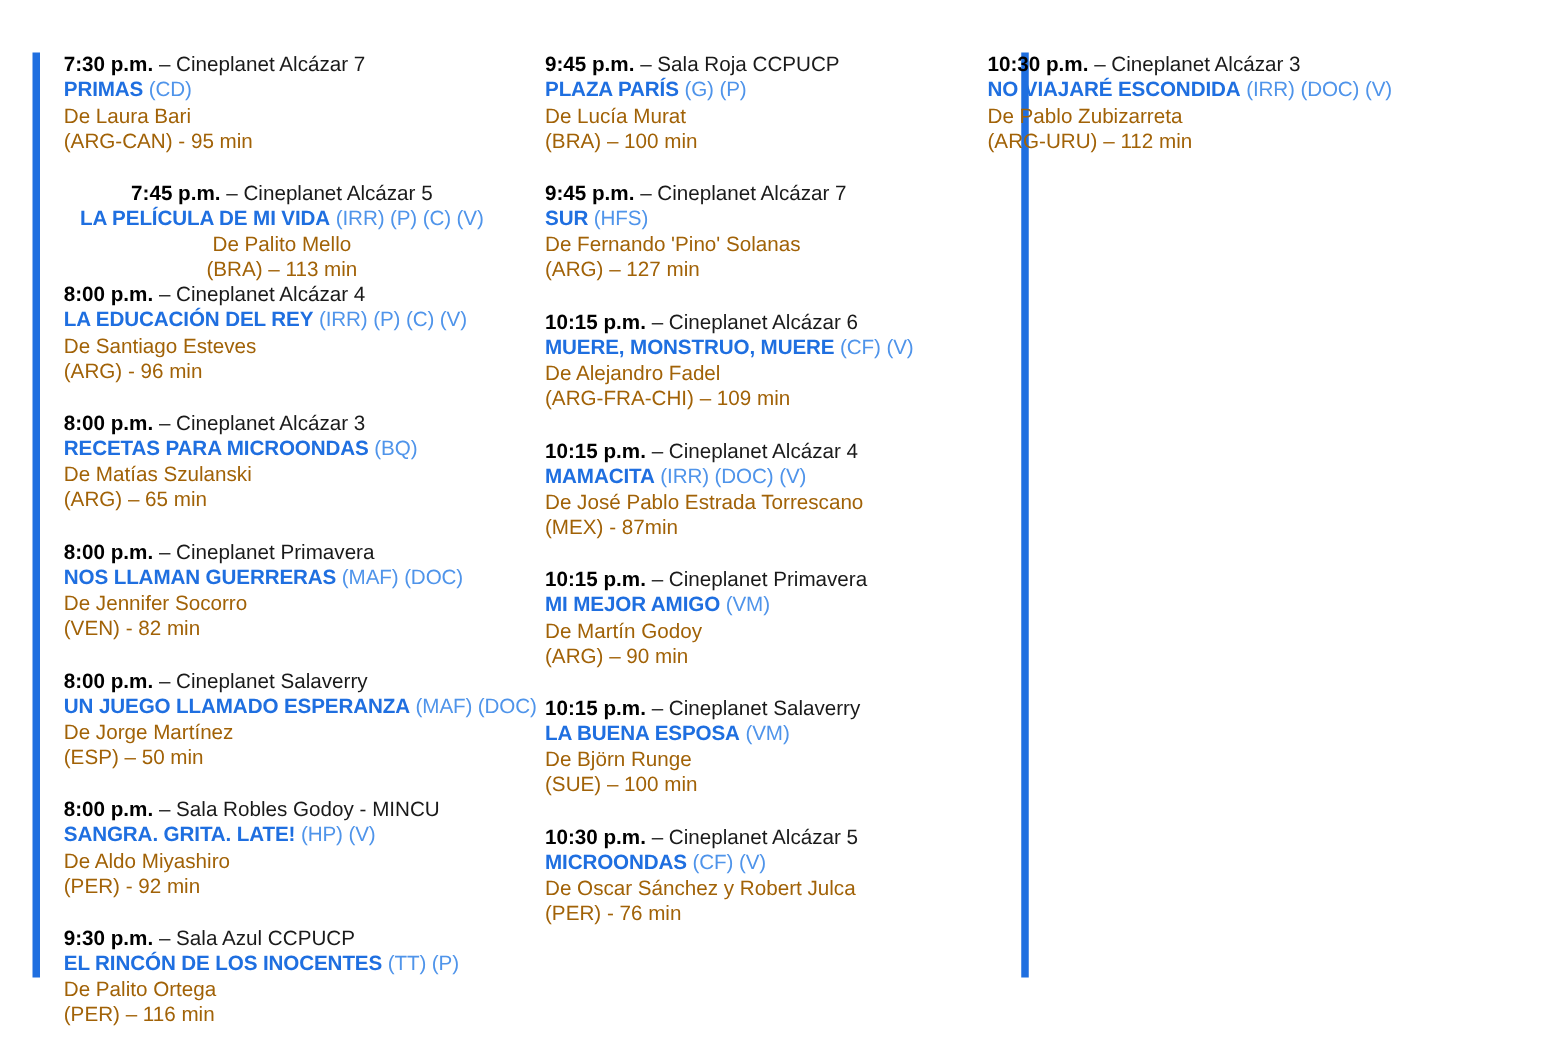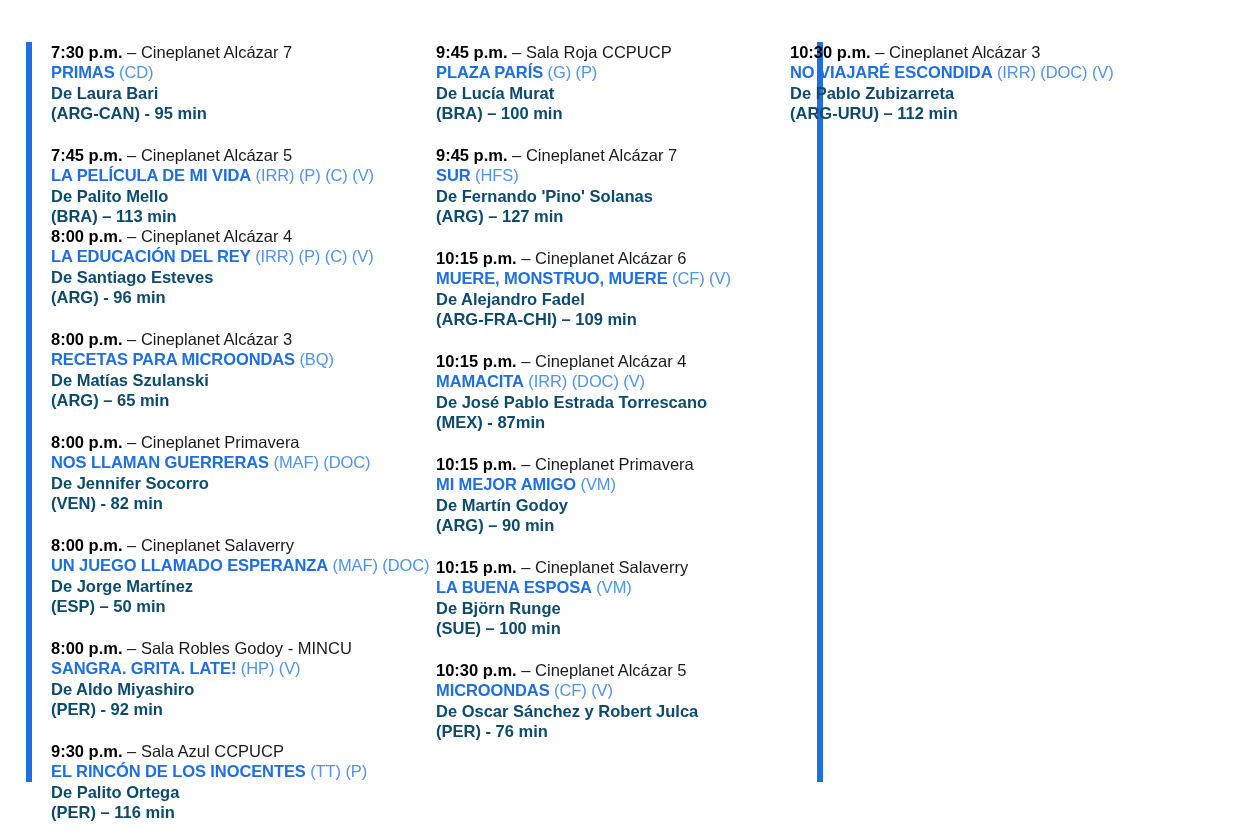--- a/index.html
+++ b/index.html
@@ -40,21 +40,21 @@
   .col-1 { width: 400px; padding-left: 51px; }
   .col-2 { width: 368px; padding-left: 36px; }
   .col-3 { width: 430px; padding-left: 22px; }
 
   .col-1 .col-rule { left: 26px; height: 740px; }
   .col-2 .col-rule { left: 417px; height: 740px; }
 
   .entry {
     margin-bottom: 22px;
   }
-  .entry.tight { margin-bottom: 0; }
+  .entry.tight { margin-bottom: 0; text-align: center; }
 
   .line {
     font-size: 16.5px;
     line-height: 20px;
     white-space: nowrap;
   }
   .line-venue {
     color: #1a1a1a;
   }
   .time {
@@ -70,25 +70,24 @@
     font-size: 16.5px;
     line-height: 21px;
     letter-spacing: -0.1px;
     white-space: nowrap;
   }
   .tags {
     font-weight: normal;
     color: #4f94ea;
   }
   .line-dir, .line-meta {
-    color: #0c4a6e;
+    color: #a16207;
     font-size: 16.5px;
     line-height: 20px;
     white-space: nowrap;
-    font-weight: bold;
   }
 </style>
 </head>
 <body>
 
 <div class="page">
   <div class="columns">
 
     <div class="column col-1">
       <div class="col-rule"></div>

